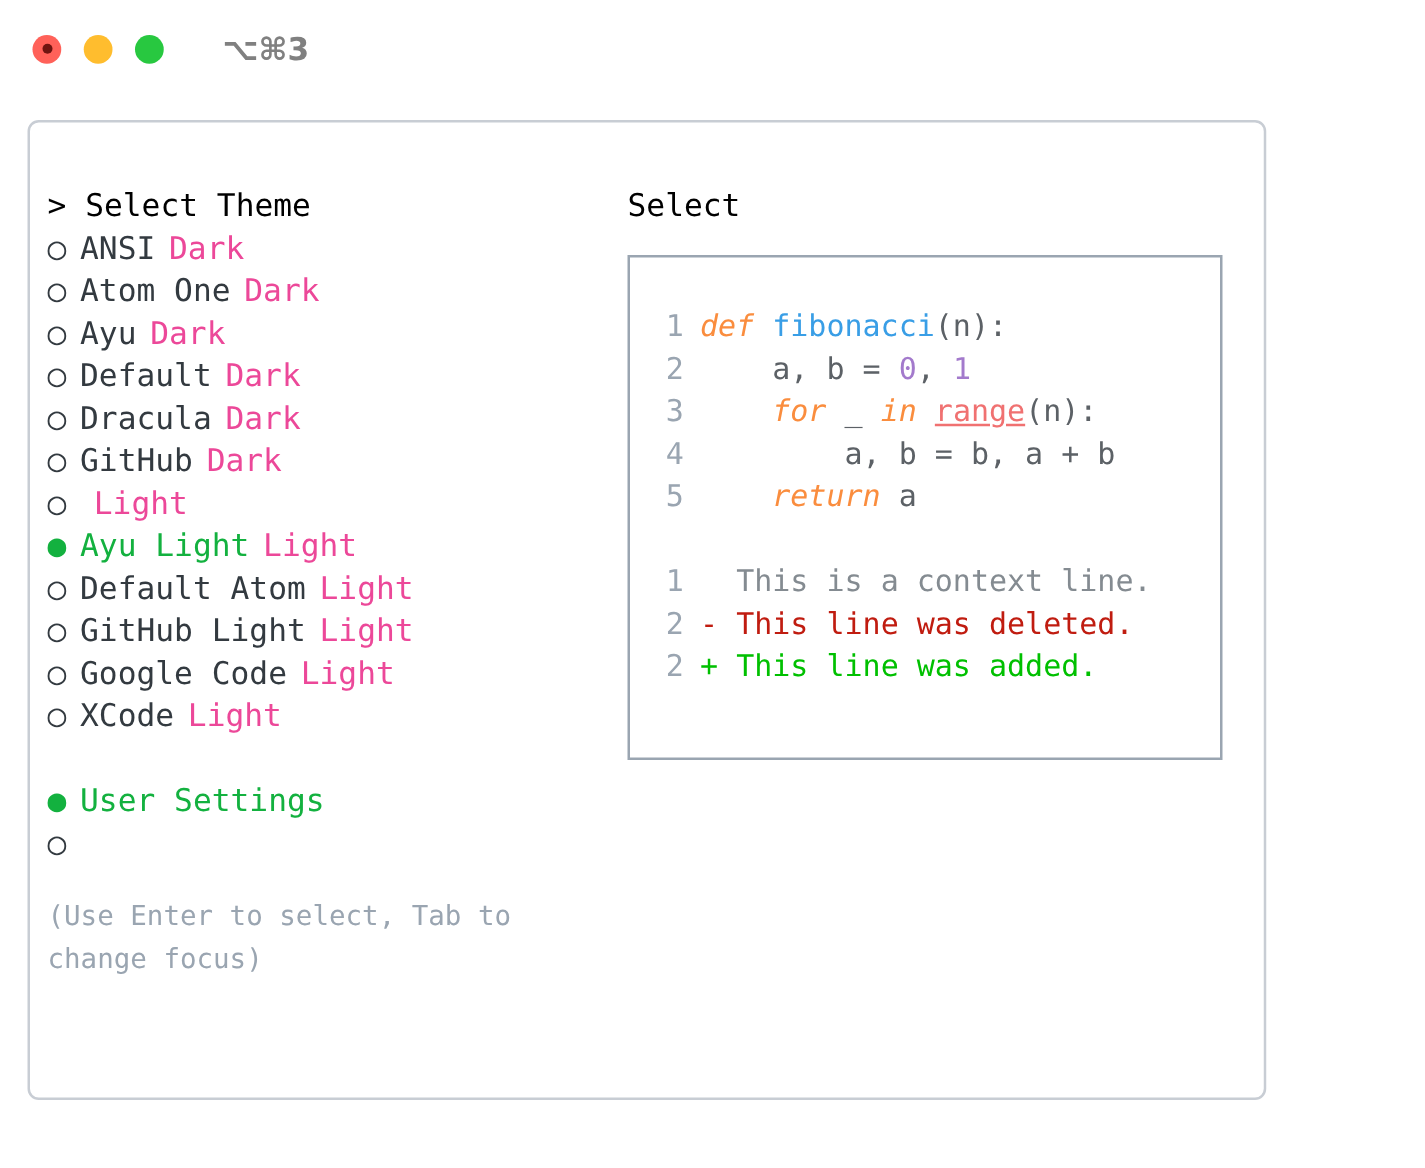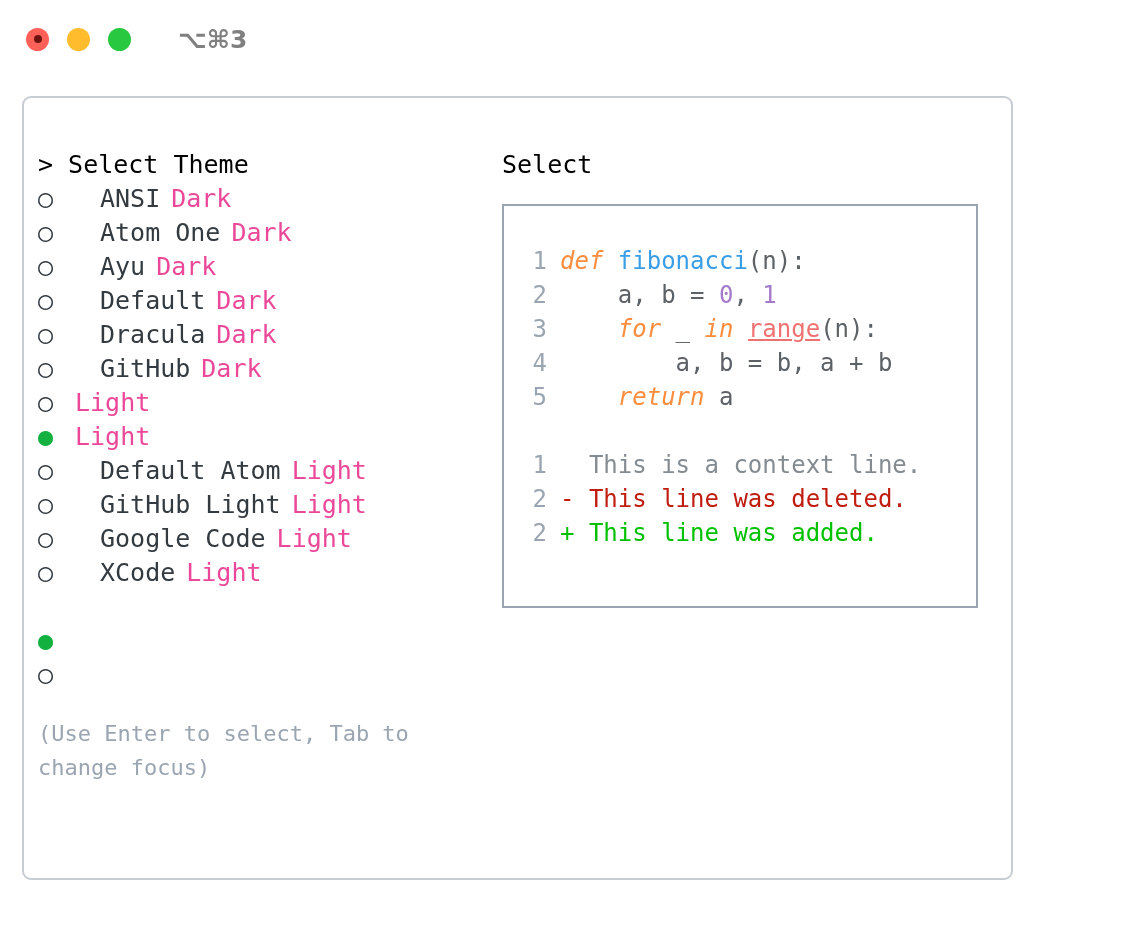--- a/index.html
+++ b/index.html
@@ -125,21 +125,21 @@
   .bullet {
     display: inline-block;
     width: 26px;
     flex: 0 0 26px;
     color: #333a40;
     font-size: 25px;
     line-height: 34px;
   }
   .opt.selected .bullet { color: #13b13f; }
   .opt.selected .opt-label { color: #13b13f; }
-  .opt-label { color: #333a40; margin-left: 36px; }
+  .opt-label { color: #333a40; }
   .opt-variant {
     color: #ec4899;
     padding-left: 11px;
   }
 
   .apply-block { margin-top: 34px; }
   .apply-title {
     font-size: 25px;
     line-height: 34px;
     color: #000000;
@@ -226,30 +226,30 @@
         <div class="section-title focused">&gt; Select Theme</div>
 
         <ul class="opt-list" id="theme-list">
             <li class="opt"><span class="bullet">○</span><span class="opt-label">ANSI</span><span class="opt-variant">Dark</span></li>
             <li class="opt"><span class="bullet">○</span><span class="opt-label">Atom One</span><span class="opt-variant">Dark</span></li>
             <li class="opt"><span class="bullet">○</span><span class="opt-label">Ayu</span><span class="opt-variant">Dark</span></li>
             <li class="opt"><span class="bullet">○</span><span class="opt-label">Default</span><span class="opt-variant">Dark</span></li>
             <li class="opt"><span class="bullet">○</span><span class="opt-label">Dracula</span><span class="opt-variant">Dark</span></li>
             <li class="opt"><span class="bullet">○</span><span class="opt-label">GitHub</span><span class="opt-variant">Dark</span></li>
             <li class="opt"><span class="bullet">○</span><span class="opt-variant">Light</span></li>
-            <li class="opt selected"><span class="bullet">●</span><span class="opt-variant">Light</span></li>
+            <li class="opt selected"><span class="bullet">●</span><span class="opt-label">Ayu Light</span><span class="opt-variant">Light</span></li>
             <li class="opt"><span class="bullet">○</span><span class="opt-label">Default Atom</span><span class="opt-variant">Light</span></li>
             <li class="opt"><span class="bullet">○</span><span class="opt-label">GitHub Light</span><span class="opt-variant">Light</span></li>
             <li class="opt"><span class="bullet">○</span><span class="opt-label">Google Code</span><span class="opt-variant">Light</span></li>
             <li class="opt"><span class="bullet">○</span><span class="opt-label">XCode</span><span class="opt-variant">Light</span></li>
           </ul>
 
         <div class="apply-block">
           <ul class="opt-list" id="apply-list">
-              <li class="opt selected"><span class="bullet">●</span></li>
+              <li class="opt selected"><span class="bullet">●</span><span class="opt-label">User Settings</span></li>
               <li class="opt"><span class="bullet">○</span></li>
             </ul>
         </div>
 
         <div class="hint">(Use Enter to select, Tab to change focus)</div>
       </div>
 
       <div class="right-col">
         <div class="preview-title">Select</div>
         <div class="preview-box">

